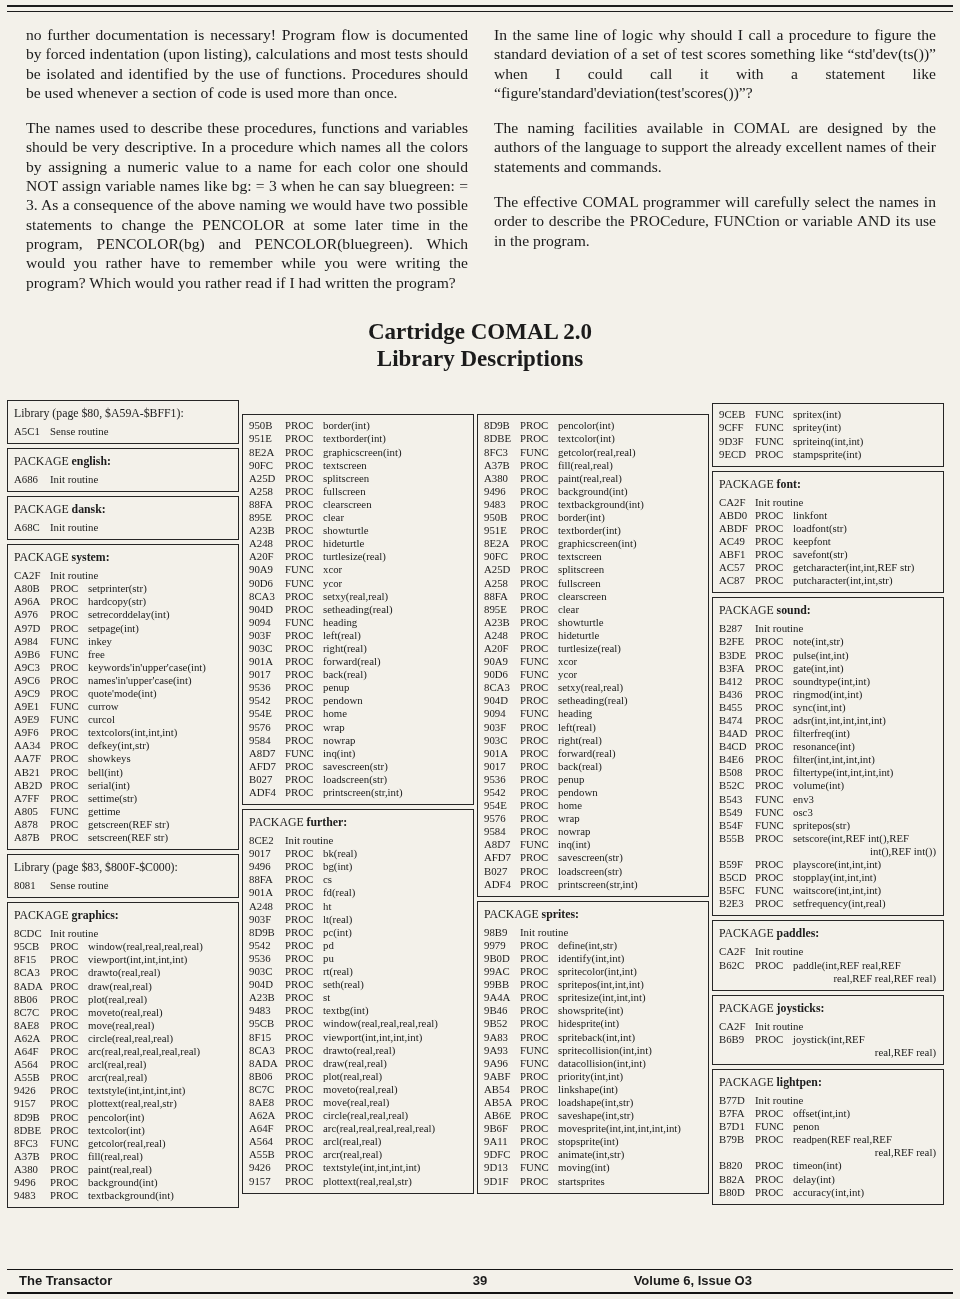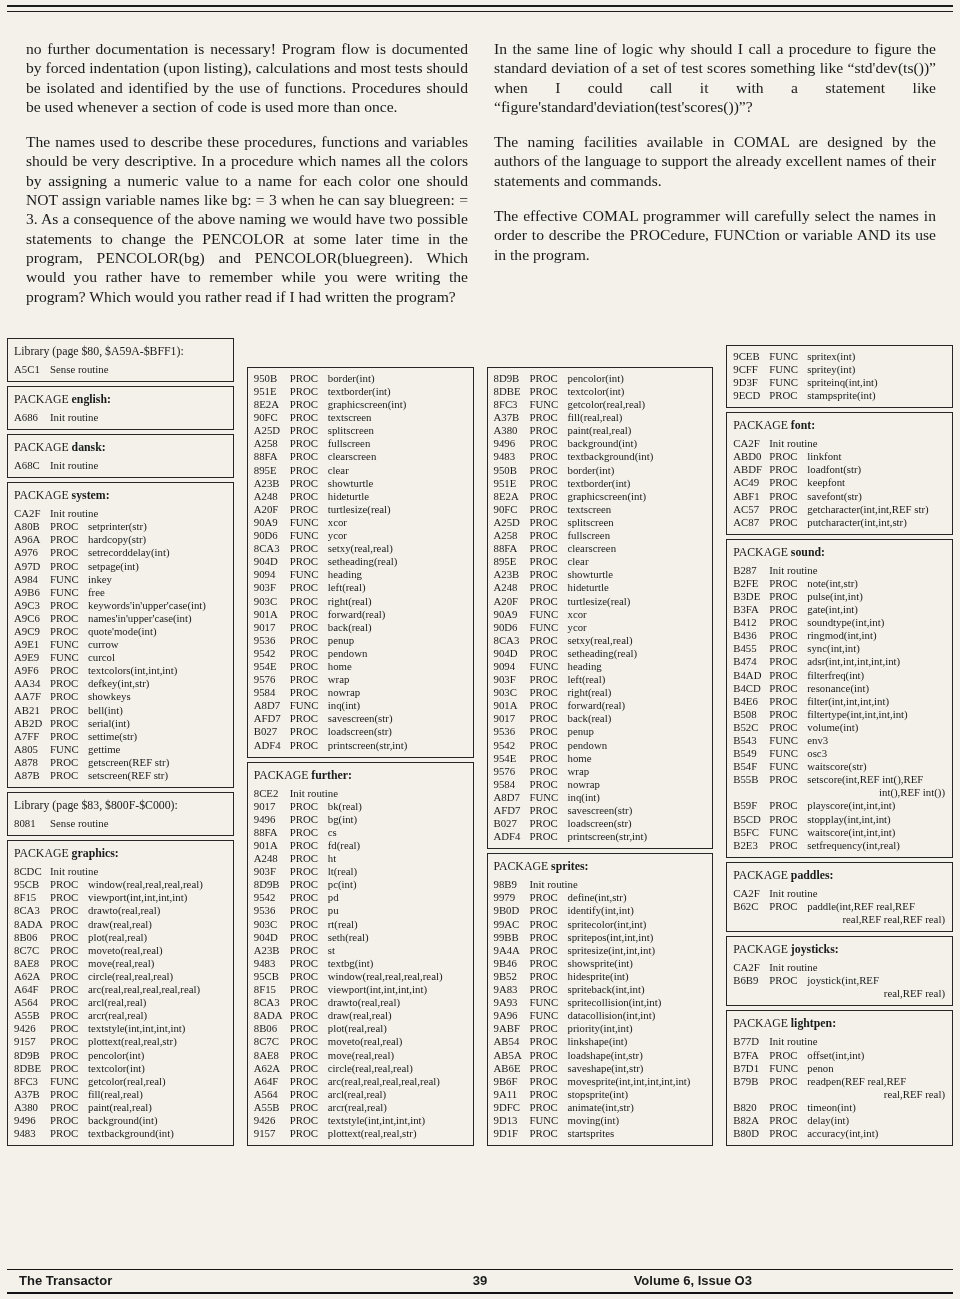--- a/index.html
+++ b/index.html
@@ -18,39 +18,39 @@
     border-bottom:1px solid #1d1d1d;
   }
   
   .prose{
     display:flex;
     gap:26px;
     padding:13px 24px 0 26px;
   }
   .prose-col{flex:1;min-width:0;}
   .prose p{
-    margin:14px 0 16px 0;
+    margin:0 0 16px 0;
     font-size:15.6px;
     line-height:19.3px;
     text-align:justify;
   }
   
   .main-title{
     text-align:center;
     font-weight:bold;
     font-size:23px;
     line-height:27px;
     margin:10px 0 12px 0;
   }
   
   .lib-grid{
     display:flex;
-    gap:13px;
+    gap:3px;
     padding:16px 7px;
-    align-items:flex-end;
+    align-items:center;
   }
   .lib-col{
     width:232px;
     display:flex;
     flex-direction:column;
     gap:4px;
     min-width:0;
   }
   .lib-box{
     border:1.5px solid #262626;
@@ -108,20 +108,24 @@
       <p>no further documentation is necessary! Program flow is documented by forced indentation (upon listing), calculations and most tests should be isolated and identified by the use of functions. Procedures should be used whenever a section of code is used more than once.</p>
       <p>The names used to describe these procedures, functions and variables should be very descriptive. In a procedure which names all the colors by assigning a numeric value to a name for each color one should NOT assign variable names like bg: = 3 when he can say bluegreen: = 3. As a consequence of the above naming we would have two possible statements to change the PENCOLOR at some later time in the program, PENCOLOR(bg) and PENCOLOR(bluegreen). Which would you rather have to remember while you were writing the program? Which would you rather read if I had written the program?</p>
     </div>
     <div class="prose-col">
       <p>In the same line of logic why should I call a procedure to figure the standard deviation of a set of test scores something like “std'dev(ts())” when I could call it with a statement like “figure'standard'deviation(test'scores())”?</p>
       <p>The naming facilities available in COMAL are designed by the authors of the language to support the already excellent names of their statements and commands.</p>
       <p>The effective COMAL programmer will carefully select the names in order to describe the PROCedure, FUNCtion or variable AND its use in the program.</p>
     </div>
   </div>
 
+  <div class="main-title">
+    <div>Cartridge COMAL 2.0</div>
+    <div>Library Descriptions</div>
+  </div>
 
   <div class="lib-grid">
     <div class="lib-col">
         <div class="lib-box">
           <div class="lib-header"><span>Library (page $80, $A59A-$BFF1):</span></div>
           <div class="lib-row"><span class="lib-addr">A5C1</span><span class="lib-name">Sense routine</span></div>
         </div>
         <div class="lib-box">
           <div class="lib-header"><span>PACKAGE </span><b>english:</b></div>
           <div class="lib-row"><span class="lib-addr">A686</span><span class="lib-name">Init routine</span></div>
@@ -336,21 +340,21 @@
           <div class="lib-row"><span class="lib-addr">B436</span><span class="lib-type">PROC</span><span class="lib-name">ringmod(int,int)</span></div>
           <div class="lib-row"><span class="lib-addr">B455</span><span class="lib-type">PROC</span><span class="lib-name">sync(int,int)</span></div>
           <div class="lib-row"><span class="lib-addr">B474</span><span class="lib-type">PROC</span><span class="lib-name">adsr(int,int,int,int,int)</span></div>
           <div class="lib-row"><span class="lib-addr">B4AD</span><span class="lib-type">PROC</span><span class="lib-name">filterfreq(int)</span></div>
           <div class="lib-row"><span class="lib-addr">B4CD</span><span class="lib-type">PROC</span><span class="lib-name">resonance(int)</span></div>
           <div class="lib-row"><span class="lib-addr">B4E6</span><span class="lib-type">PROC</span><span class="lib-name">filter(int,int,int,int)</span></div>
           <div class="lib-row"><span class="lib-addr">B508</span><span class="lib-type">PROC</span><span class="lib-name">filtertype(int,int,int,int)</span></div>
           <div class="lib-row"><span class="lib-addr">B52C</span><span class="lib-type">PROC</span><span class="lib-name">volume(int)</span></div>
           <div class="lib-row"><span class="lib-addr">B543</span><span class="lib-type">FUNC</span><span class="lib-name">env3</span></div>
           <div class="lib-row"><span class="lib-addr">B549</span><span class="lib-type">FUNC</span><span class="lib-name">osc3</span></div>
-          <div class="lib-row"><span class="lib-addr">B54F</span><span class="lib-type">FUNC</span><span class="lib-name">waitscore(str)</span></div>
+          <div class="lib-row"><span class="lib-addr">B54F</span><span class="lib-type">FUNC</span><span class="lib-name">spritepos(str)</span></div>
           <div class="lib-row"><span class="lib-addr">B55B</span><span class="lib-type">PROC</span><span class="lib-name">setscore(int,REF int(),REF</span></div>
           <div class="lib-cont">int(),REF int())</div>
           <div class="lib-row"><span class="lib-addr">B59F</span><span class="lib-type">PROC</span><span class="lib-name">playscore(int,int,int)</span></div>
           <div class="lib-row"><span class="lib-addr">B5CD</span><span class="lib-type">PROC</span><span class="lib-name">stopplay(int,int,int)</span></div>
           <div class="lib-row"><span class="lib-addr">B5FC</span><span class="lib-type">FUNC</span><span class="lib-name">waitscore(int,int,int)</span></div>
           <div class="lib-row"><span class="lib-addr">B2E3</span><span class="lib-type">PROC</span><span class="lib-name">setfrequency(int,real)</span></div>
         </div>
         <div class="lib-box">
           <div class="lib-header"><span>PACKAGE </span><b>paddles:</b></div>
           <div class="lib-row"><span class="lib-addr">CA2F</span><span class="lib-name">Init routine</span></div>

